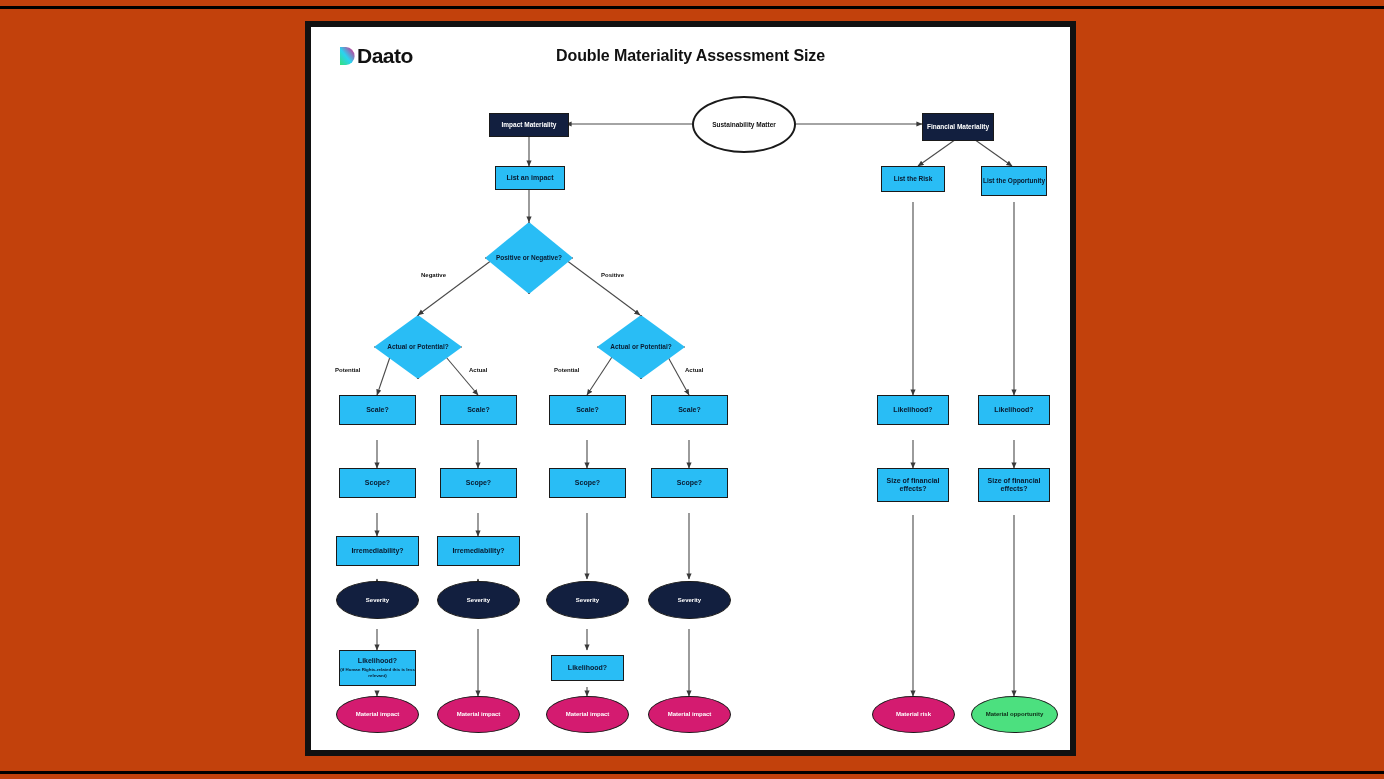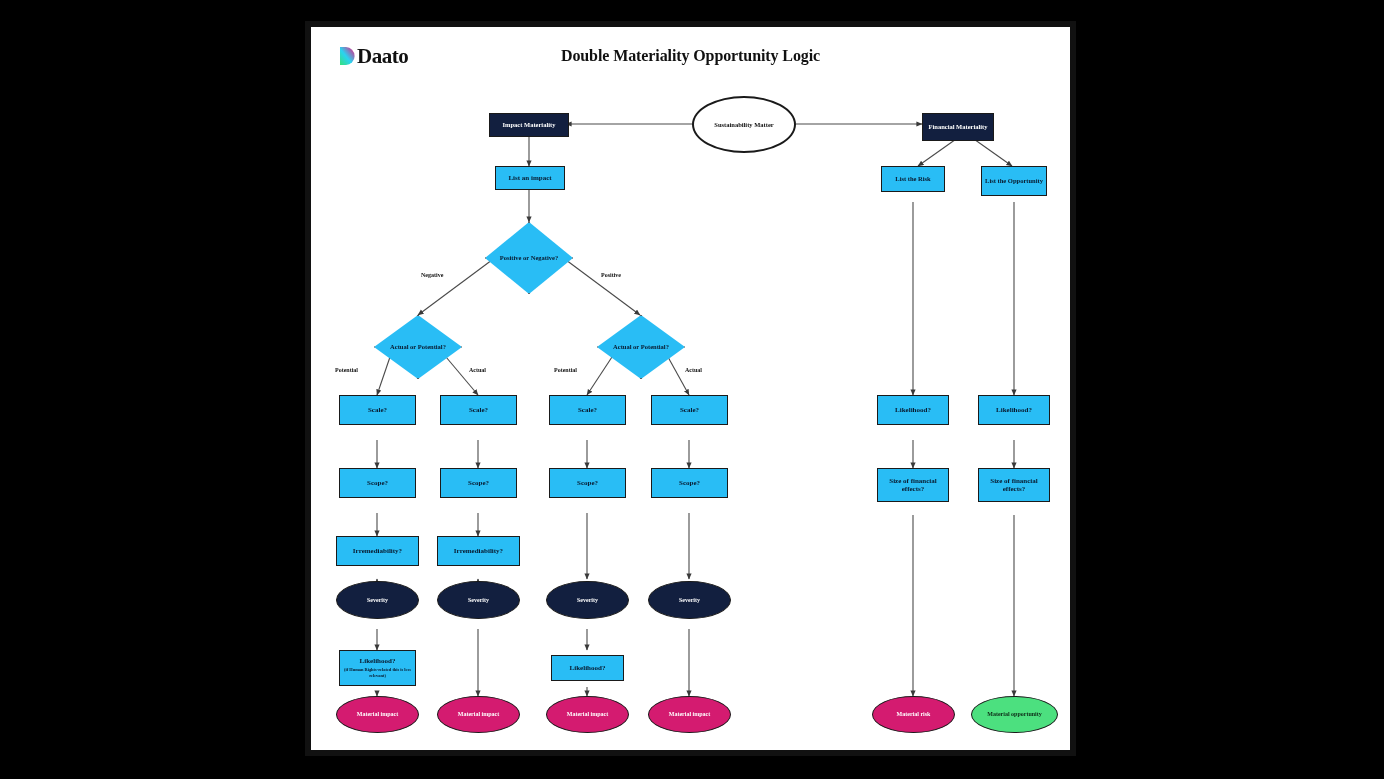--- a/index.html
+++ b/index.html
@@ -2,21 +2,21 @@
 <html><head>
 <meta charset="utf-8">
 <style>
   * { box-sizing: border-box; margin: 0; padding: 0; }
   html, body {
     width: 1384px; height: 779px;
     background: #ffffff;
     font-family: "Liberation Sans", sans-serif;
     overflow: hidden;
   }
-  #stage { position: relative; width: 1384px; height: 779px; background:#000000;font-family:Liberation Serif, serif; }
+  #stage { position: relative; width: 1384px; height: 779px; background:#c2410c; }
 
   .edge-line { position:absolute; left:0; width:1384px; height:3px; background:#000; }
   .edge-top { top:6px; }
   .edge-bottom { top:771px; }
 
   #frame {
     position: absolute;
     left: 305px; top: 21px;
     width: 771px; height: 735px;
     background: #ffffff;
@@ -85,21 +85,21 @@
               <stop offset="45%" stop-color="#2ad4f0"></stop>
               <stop offset="100%" stop-color="#f0127f"></stop>
             </linearGradient>
           </defs>
           <path d="M1 1 H7 A8.6 9 0 0 1 7 19 H1 Z" fill="url(#lg)"></path>
         </svg>
       </span>
       <span class="logo-word">Daato</span>
     </div>
 
-    <div id="doc-title">Double Materiality Opportunity Logic</div>
+    <div id="doc-title">Double Materiality Assessment Size</div>
 
     <div id="canvas">
 
       <svg id="wires" viewBox="0 0 759 723">
         <defs>
           <marker id="ah" markerWidth="7" markerHeight="7" refX="5.6" refY="2.6" orient="auto" markerUnits="userSpaceOnUse">
             <path d="M0,0 L6,2.6 L0,5.2 z" fill="#3a3a3a"></path>
           </marker>
         </defs>
         <g stroke="#4a4a4a" stroke-width="1.1" fill="none" marker-end="url(#ah)">

